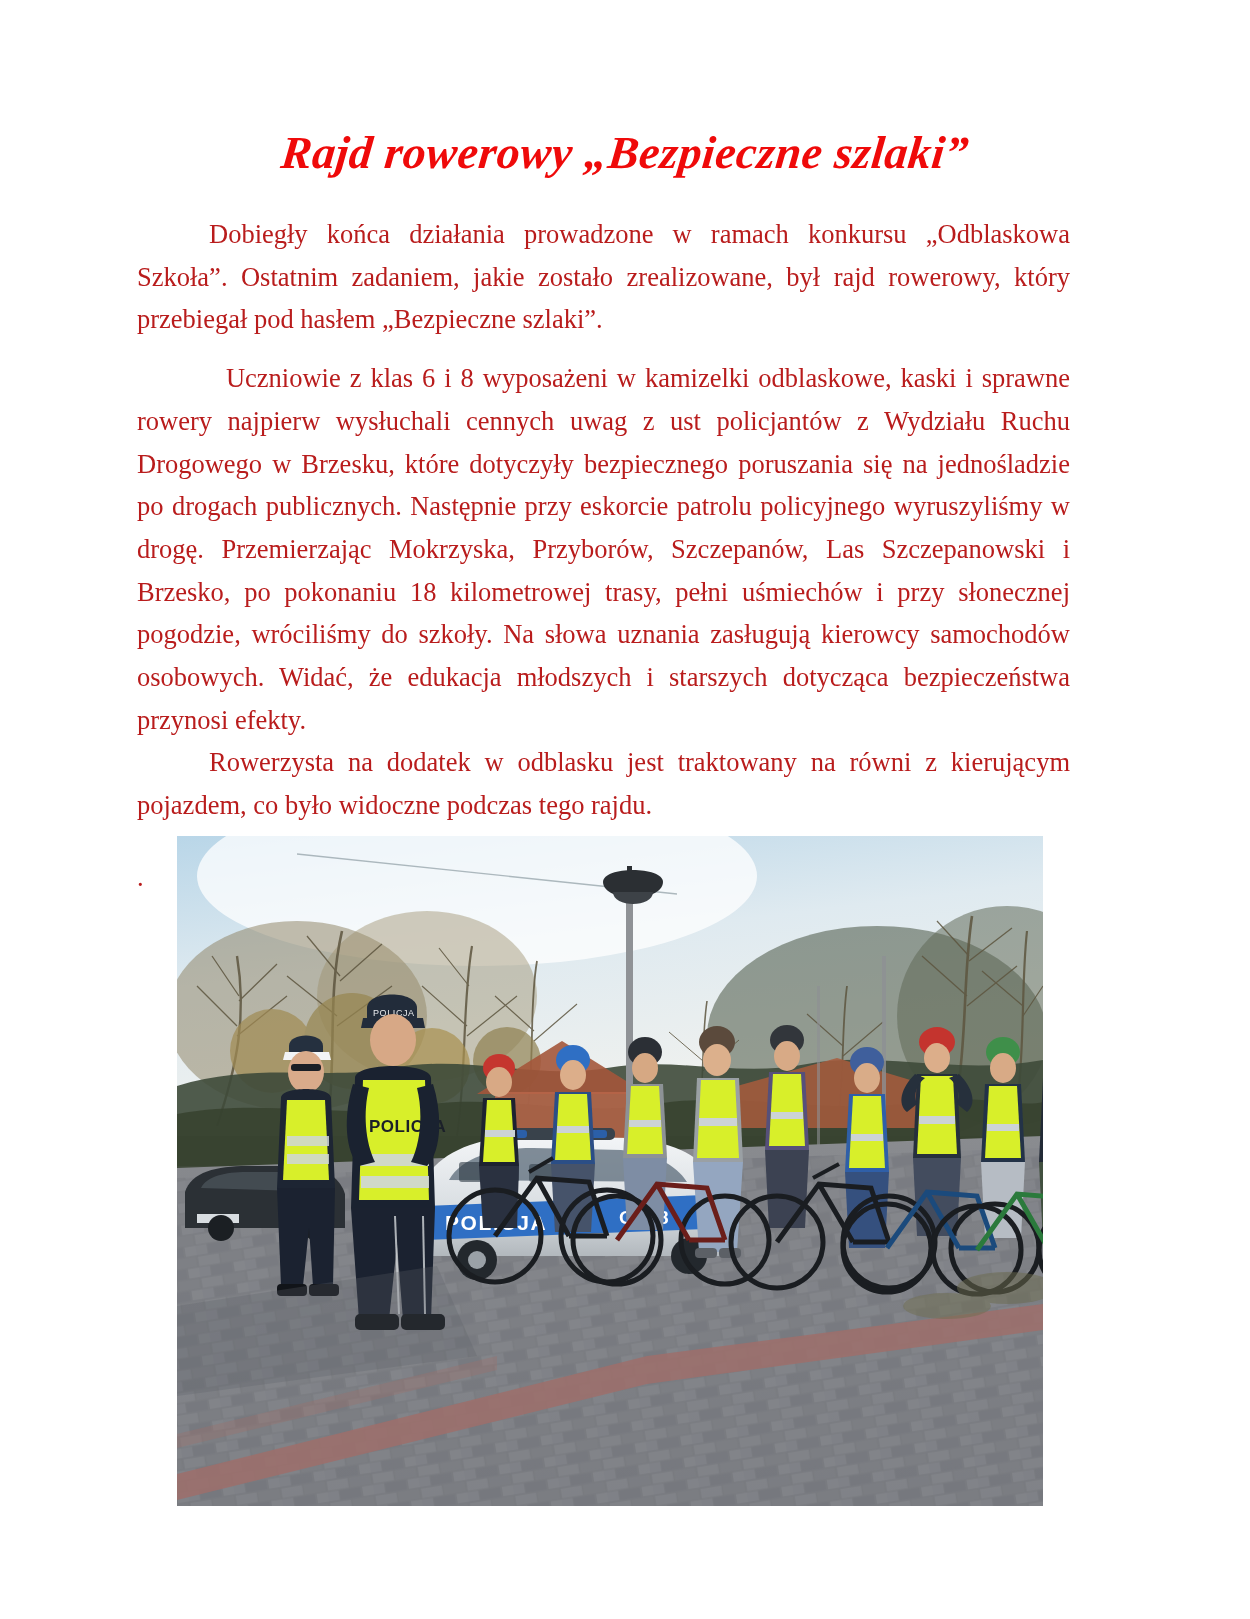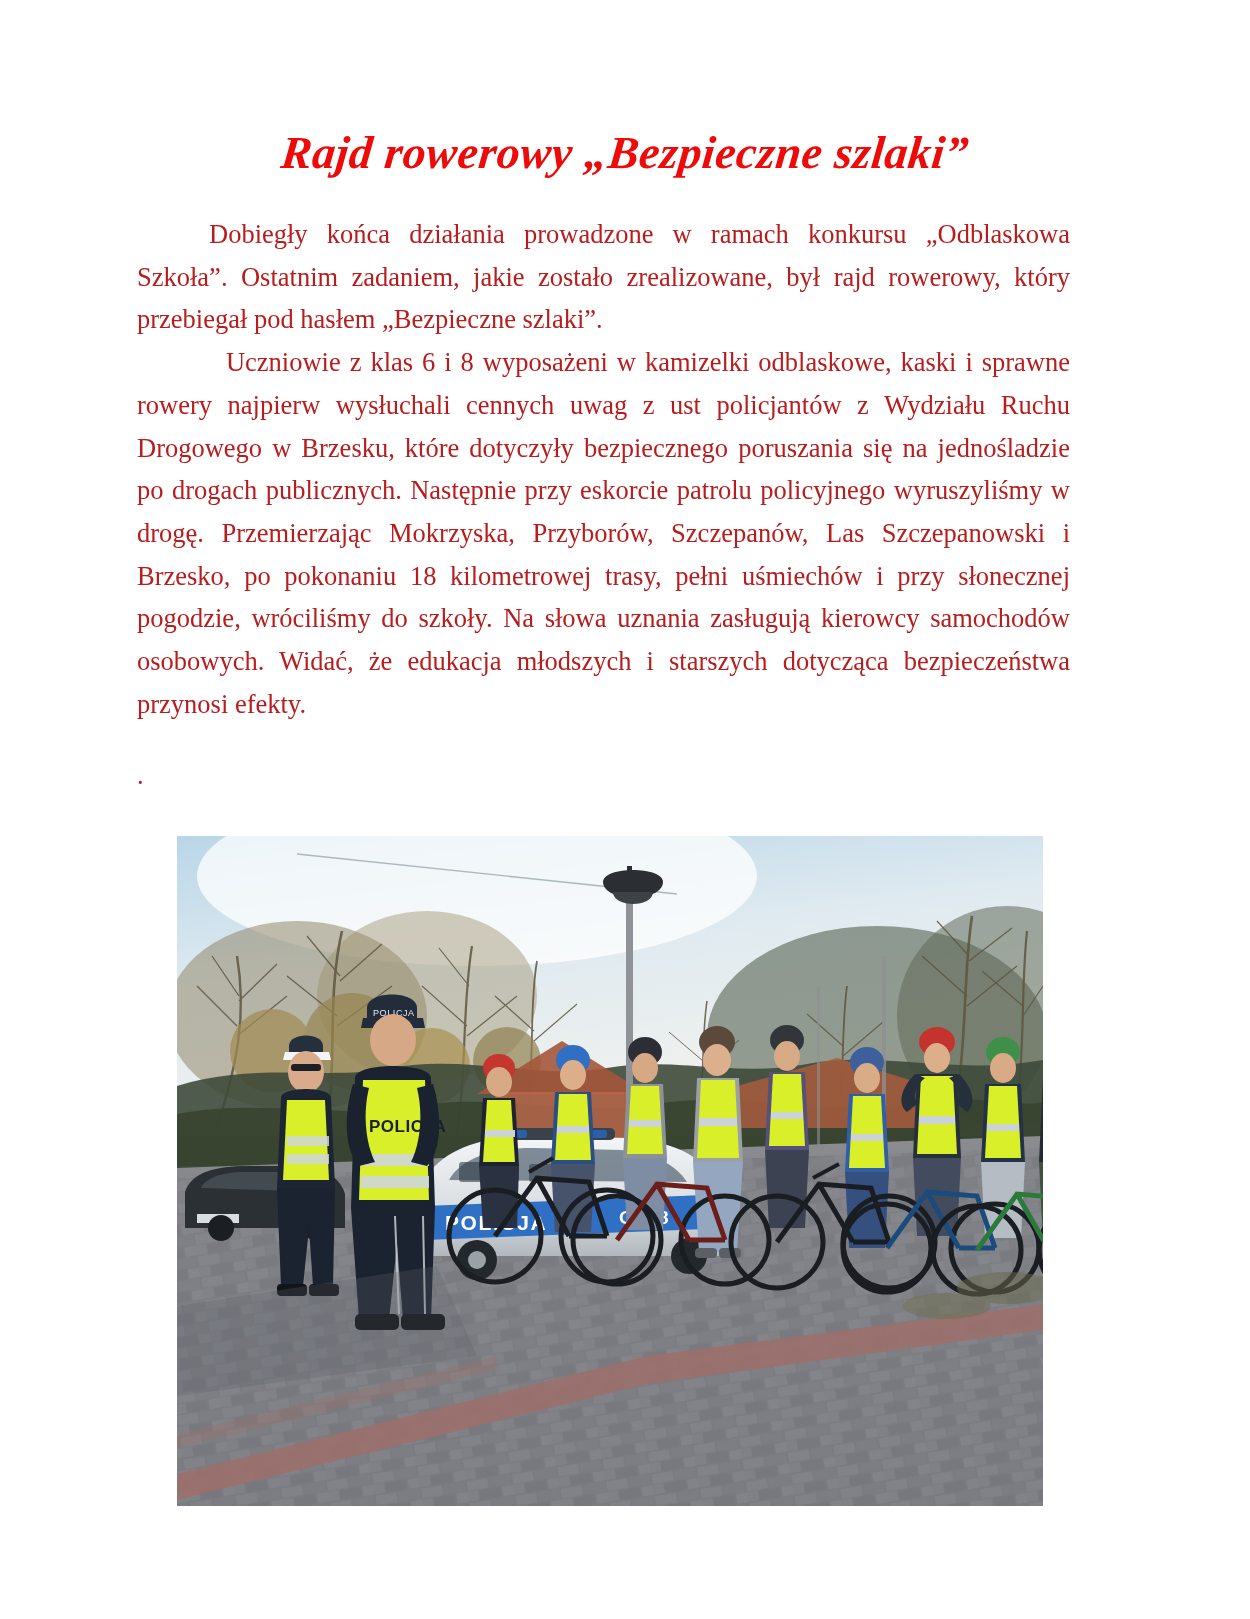--- a/index.html
+++ b/index.html
@@ -50,21 +50,21 @@
     line-height: 42.7px;
     text-align: justify;
     text-justify: inter-word;
   }
   .para {
     margin: 0 0 0 0;
     text-align: justify;
     text-indent: 72px;
     white-space: pre-wrap;
   }
-  .para.p2 { text-indent: 80px; }
+  .para.p2 { text-indent: 80px; margin-top: 16px; }
   .para:last-child { text-align: left; }
   .trailing-dot {
     display: block;
     text-indent: 0;
     margin-top: 29px;
     text-align: left;
   }
 
   
   .photo-figure {
@@ -82,20 +82,21 @@
 </head>
 <body>
 
 <div class="page">
 
   <div class="doc-title">Rajd rowerowy „Bezpieczne szlaki”</div>
 
   <div class="body-copy">
     <p class="para p1">Dobiegły końca działania prowadzone w ramach konkursu „Odblaskowa Szkoła”. Ostatnim zadaniem, jakie zostało zrealizowane, był rajd rowerowy, który przebiegał pod hasłem „Bezpieczne szlaki”.</p>
     <p class="para p2"> Uczniowie z klas 6 i 8 wyposażeni w kamizelki odblaskowe, kaski i sprawne rowery najpierw wysłuchali cennych uwag z ust policjantów z Wydziału Ruchu Drogowego w Brzesku, które dotyczyły bezpiecznego poruszania się na jednośladzie po drogach publicznych. Następnie przy eskorcie patrolu policyjnego wyruszyliśmy w drogę. Przemierzając Mokrzyska, Przyborów, Szczepanów, Las Szczepanowski i Brzesko, po pokonaniu 18 kilometrowej trasy, pełni uśmiechów i przy słonecznej pogodzie, wróciliśmy do szkoły. Na słowa uznania zasługują kierowcy samochodów osobowych. Widać, że edukacja młodszych i starszych dotycząca bezpieczeństwa  przynosi efekty.</p>
+    <p class="para p3">Rowerzysta na dodatek w odblasku jest traktowany na równi z kierującym pojazdem, co było widoczne podczas tego rajdu.</p>
     <span class="trailing-dot">.</span>
   </div>
 
   <div class="photo-figure">
     <svg width="866" height="670" viewBox="0 0 866 670" xmlns="http://www.w3.org/2000/svg">
       <defs>
         <linearGradient id="skyGrad" x1="0" y1="0" x2="0.35" y2="1">
           <stop offset="0%" stop-color="#b9d6e8"></stop>
           <stop offset="45%" stop-color="#dfeaf0"></stop>
           <stop offset="100%" stop-color="#f2f2ee"></stop>

